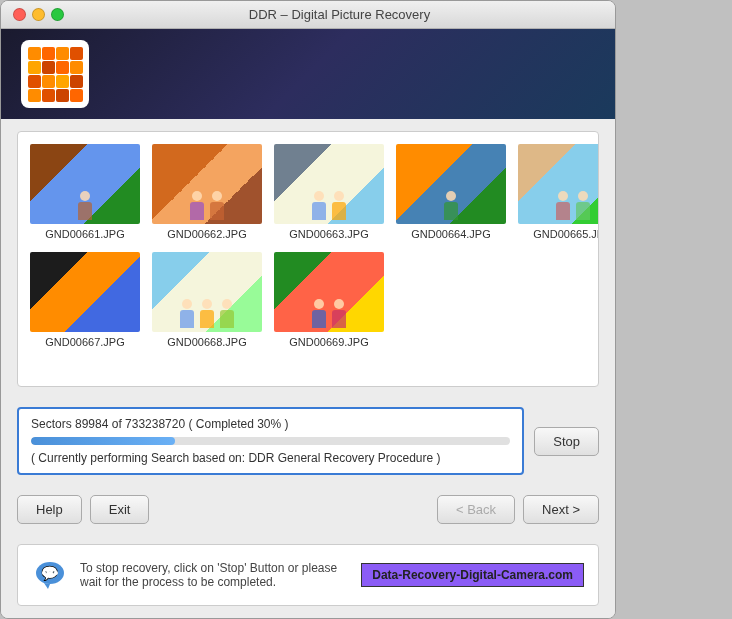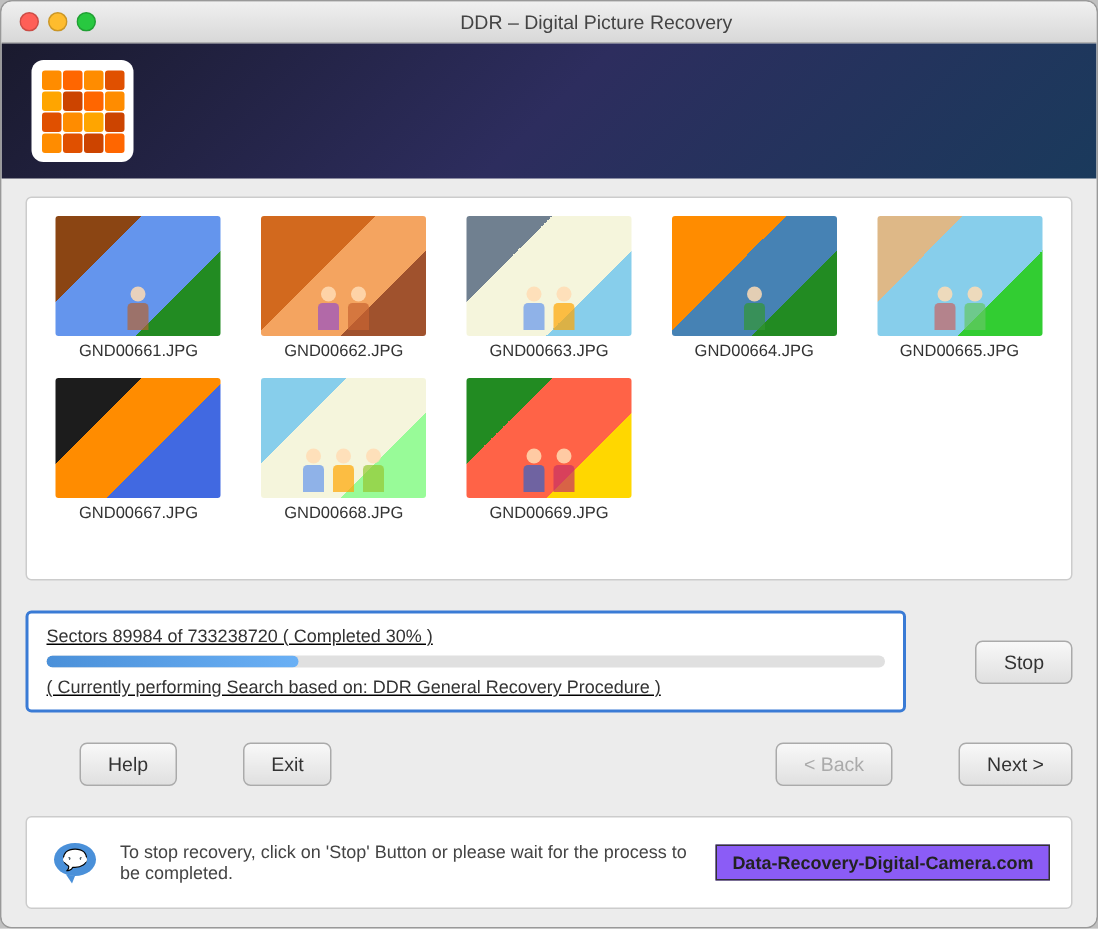--- a/index.html
+++ b/index.html
@@ -4,21 +4,21 @@
   <style>
     * { box-sizing: border-box; margin: 0; padding: 0; }
     body {
       font-family: -apple-system, BlinkMacSystemFont, 'Helvetica Neue', Arial, sans-serif;
       background: #c0c0c0;
       width: 732px;
       height: 619px;
       overflow: hidden;
     }
     .window {
-      width: 732px;
+      width: 616px;
       height: 619px;
       background: #ececec;
       border-radius: 8px;
       border: 1px solid #999;
       overflow: hidden;
       display: flex;
       flex-direction: column;
     }
     
     .titlebar {
@@ -142,21 +142,20 @@
     }
     
     .progress-area {
       background: white;
       border: 2px solid #3a7bd5;
       border-radius: 4px;
       padding: 8px 12px;
       display: flex;
       flex-direction: column;
       gap: 6px;
-      text-decoration: underline;
     }
     .progress-text {
       font-size: 12px;
       color: #333;
     }
     .progress-bar-wrap {
       height: 8px;
       background: #e0e0e0;
       border-radius: 4px;
       overflow: hidden;
@@ -179,21 +178,20 @@
     }
     .btn {
       padding: 6px 18px;
       border-radius: 5px;
       border: 1px solid #aaa;
       background: linear-gradient(180deg, #f8f8f8 0%, #e0e0e0 100%);
       font-size: 13px;
       color: #333;
       cursor: pointer;
       font-family: inherit;
-      margin-left: 36px;
     }
     .btn-stop {
       padding: 6px 18px;
       border-radius: 5px;
       border: 1px solid #aaa;
       background: linear-gradient(180deg, #f8f8f8 0%, #e0e0e0 100%);
       font-size: 13px;
       cursor: pointer;
       font-family: inherit;
     }

